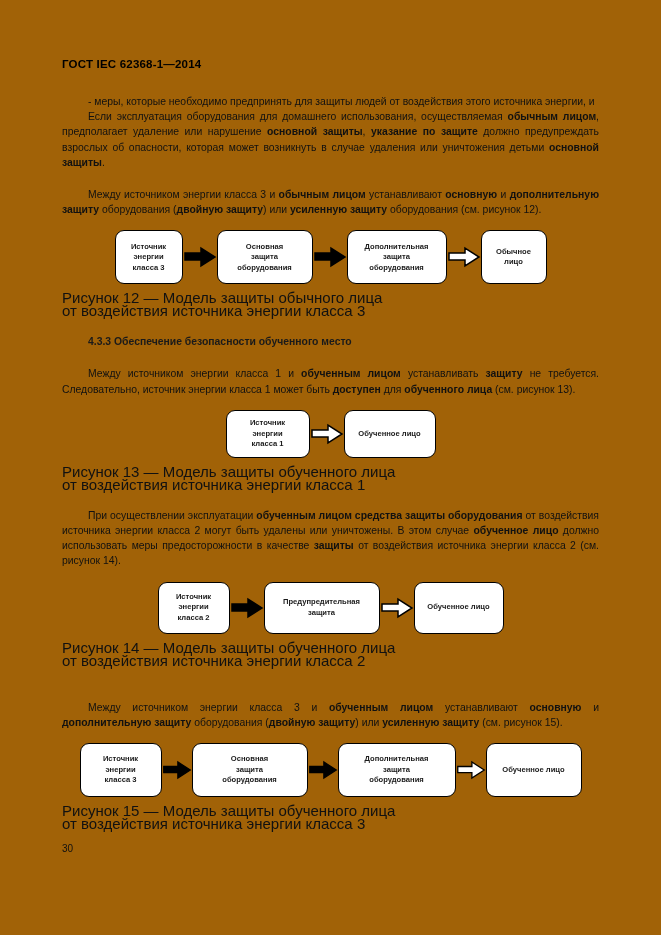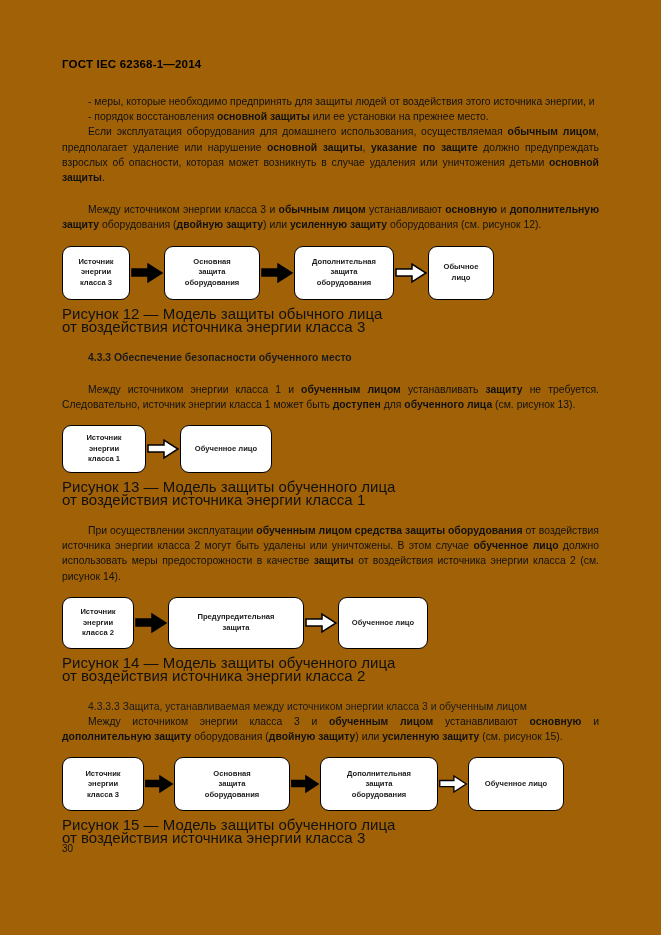--- a/index.html
+++ b/index.html
@@ -39,21 +39,21 @@
     line-height: 15.2px;
     text-align: justify;
     margin: 0;
     color: #111;
     -webkit-hyphens: manual;
     hyphens: manual;
   }
   p.body-text.indent {
     text-indent: 26px;
   }
-  p.tight { margin-top: 0; }
+  p.tight { margin-top: 16px; }
   .gap-md { height: 13px; }
   .gap-lg { height: 17px; }
 
   b, strong { font-weight: bold; }
 
   h3.section-heading {
     font-size: 10.4px;
     font-weight: bold;
     margin: 0;
     padding-left: 26px;
@@ -67,20 +67,21 @@
     line-height: 15.2px;
   }
 
   
   .figure {
     width: 100%;
   }
   .flow {
     display: flex;
     align-items: center;
+    justify-content: center;
   }
   .node {
     border: 1.6px solid #000;
     border-radius: 9px;
     background: #fff;
     display: flex;
     align-items: center;
     justify-content: center;
     text-align: center;
     font-size: 7.6px;
@@ -111,21 +112,21 @@
   .f12 .n2 { width: 96px; }
   .f12 .n3 { width: 100px; }
   .f12 .n4 { width: 66px; }
 
   .f13 .node { height: 48px; }
   .f13 .n1 { width: 84px; }
   .f13 .n2 { width: 92px; }
 
   .f14 .node { height: 52px; }
   .f14 .n1 { width: 72px; }
-  .f14 .n2 { width: 136px; }
+  .f14 .n2 { width: 116px; }
   .f14 .n3 { width: 90px; }
 
   .f15 .n1 { width: 82px; }
   .f15 .n2 { width: 116px; }
   .f15 .n3 { width: 118px; }
   .f15 .n4 { width: 96px; }
 
   .page-number {
     position: absolute;
     left: 62px;
@@ -138,21 +139,20 @@
 <body>
 
 <div class="page">
 
   <div class="content">
 
     <div class="doc-header">ГОСТ IEC 62368-1—2014</div>
 
     <p class="body-text indent"><span>- меры, которые необходимо предпринять для защиты людей от воздействия этого источника энергии, и</span></p>
 
-    <p class="body-text indent"><span>- порядок восстановления </span><b>основной защиты</b><span> или ее установки на прежнее место.</span></p>
 
     <p class="body-text indent"><span>Если эксплуатация оборудования для домашнего использования, осуществляемая </span><b>обычным лицом</b><span>, предполагает удаление или нарушение </span><b>основной защиты</b><span>, </span><b>указание по защите</b><span> должно предупреждать взрослых об опасности, которая может возникнуть в случае удаления или уничтожения детьми </span><b>основной защиты</b><span>.</span></p>
 
     <div class="gap-lg"></div>
 
     <p class="body-text indent"><span>Между источником энергии класса 3 и </span><b>обычным лицом</b><span> устанавливают </span><b>основную</b><span> и </span><b>дополнительную защиту</b><span> оборудования (</span><b>двойную защиту</b><span>) или </span><b>усиленную защиту</b><span> оборудования (см. рисунок 12).</span></p>
 
     <div class="gap-md"></div>
 
     <div class="figure f12">
@@ -280,21 +280,20 @@
         </div>
       </div>
       <div class="caption">
         <div>Рисунок 14 — Модель защиты обученного лица</div>
         <div>от воздействия источника энергии класса 2</div>
       </div>
     </div>
 
     <div class="gap-lg"></div>
 
-    <div class="subheading-plain">4.3.3.3 Защита, устанавливаемая между источником энергии класса 3 и обученным лицом</div>
 
     <p class="body-text indent tight"><span>Между источником энергии класса 3 и </span><b>обученным лицом</b><span> устанавливают </span><b>основную</b><span> и </span><b>дополнительную защиту</b><span> оборудования (</span><b>двойную защиту</b><span>) или </span><b>усиленную защиту</b><span> (см. рисунок 15).</span></p>
 
     <div class="gap-md"></div>
 
     <div class="figure f15">
       <div class="flow">
         <div class="node n1">
           <div>
             <span>Источник</span>

